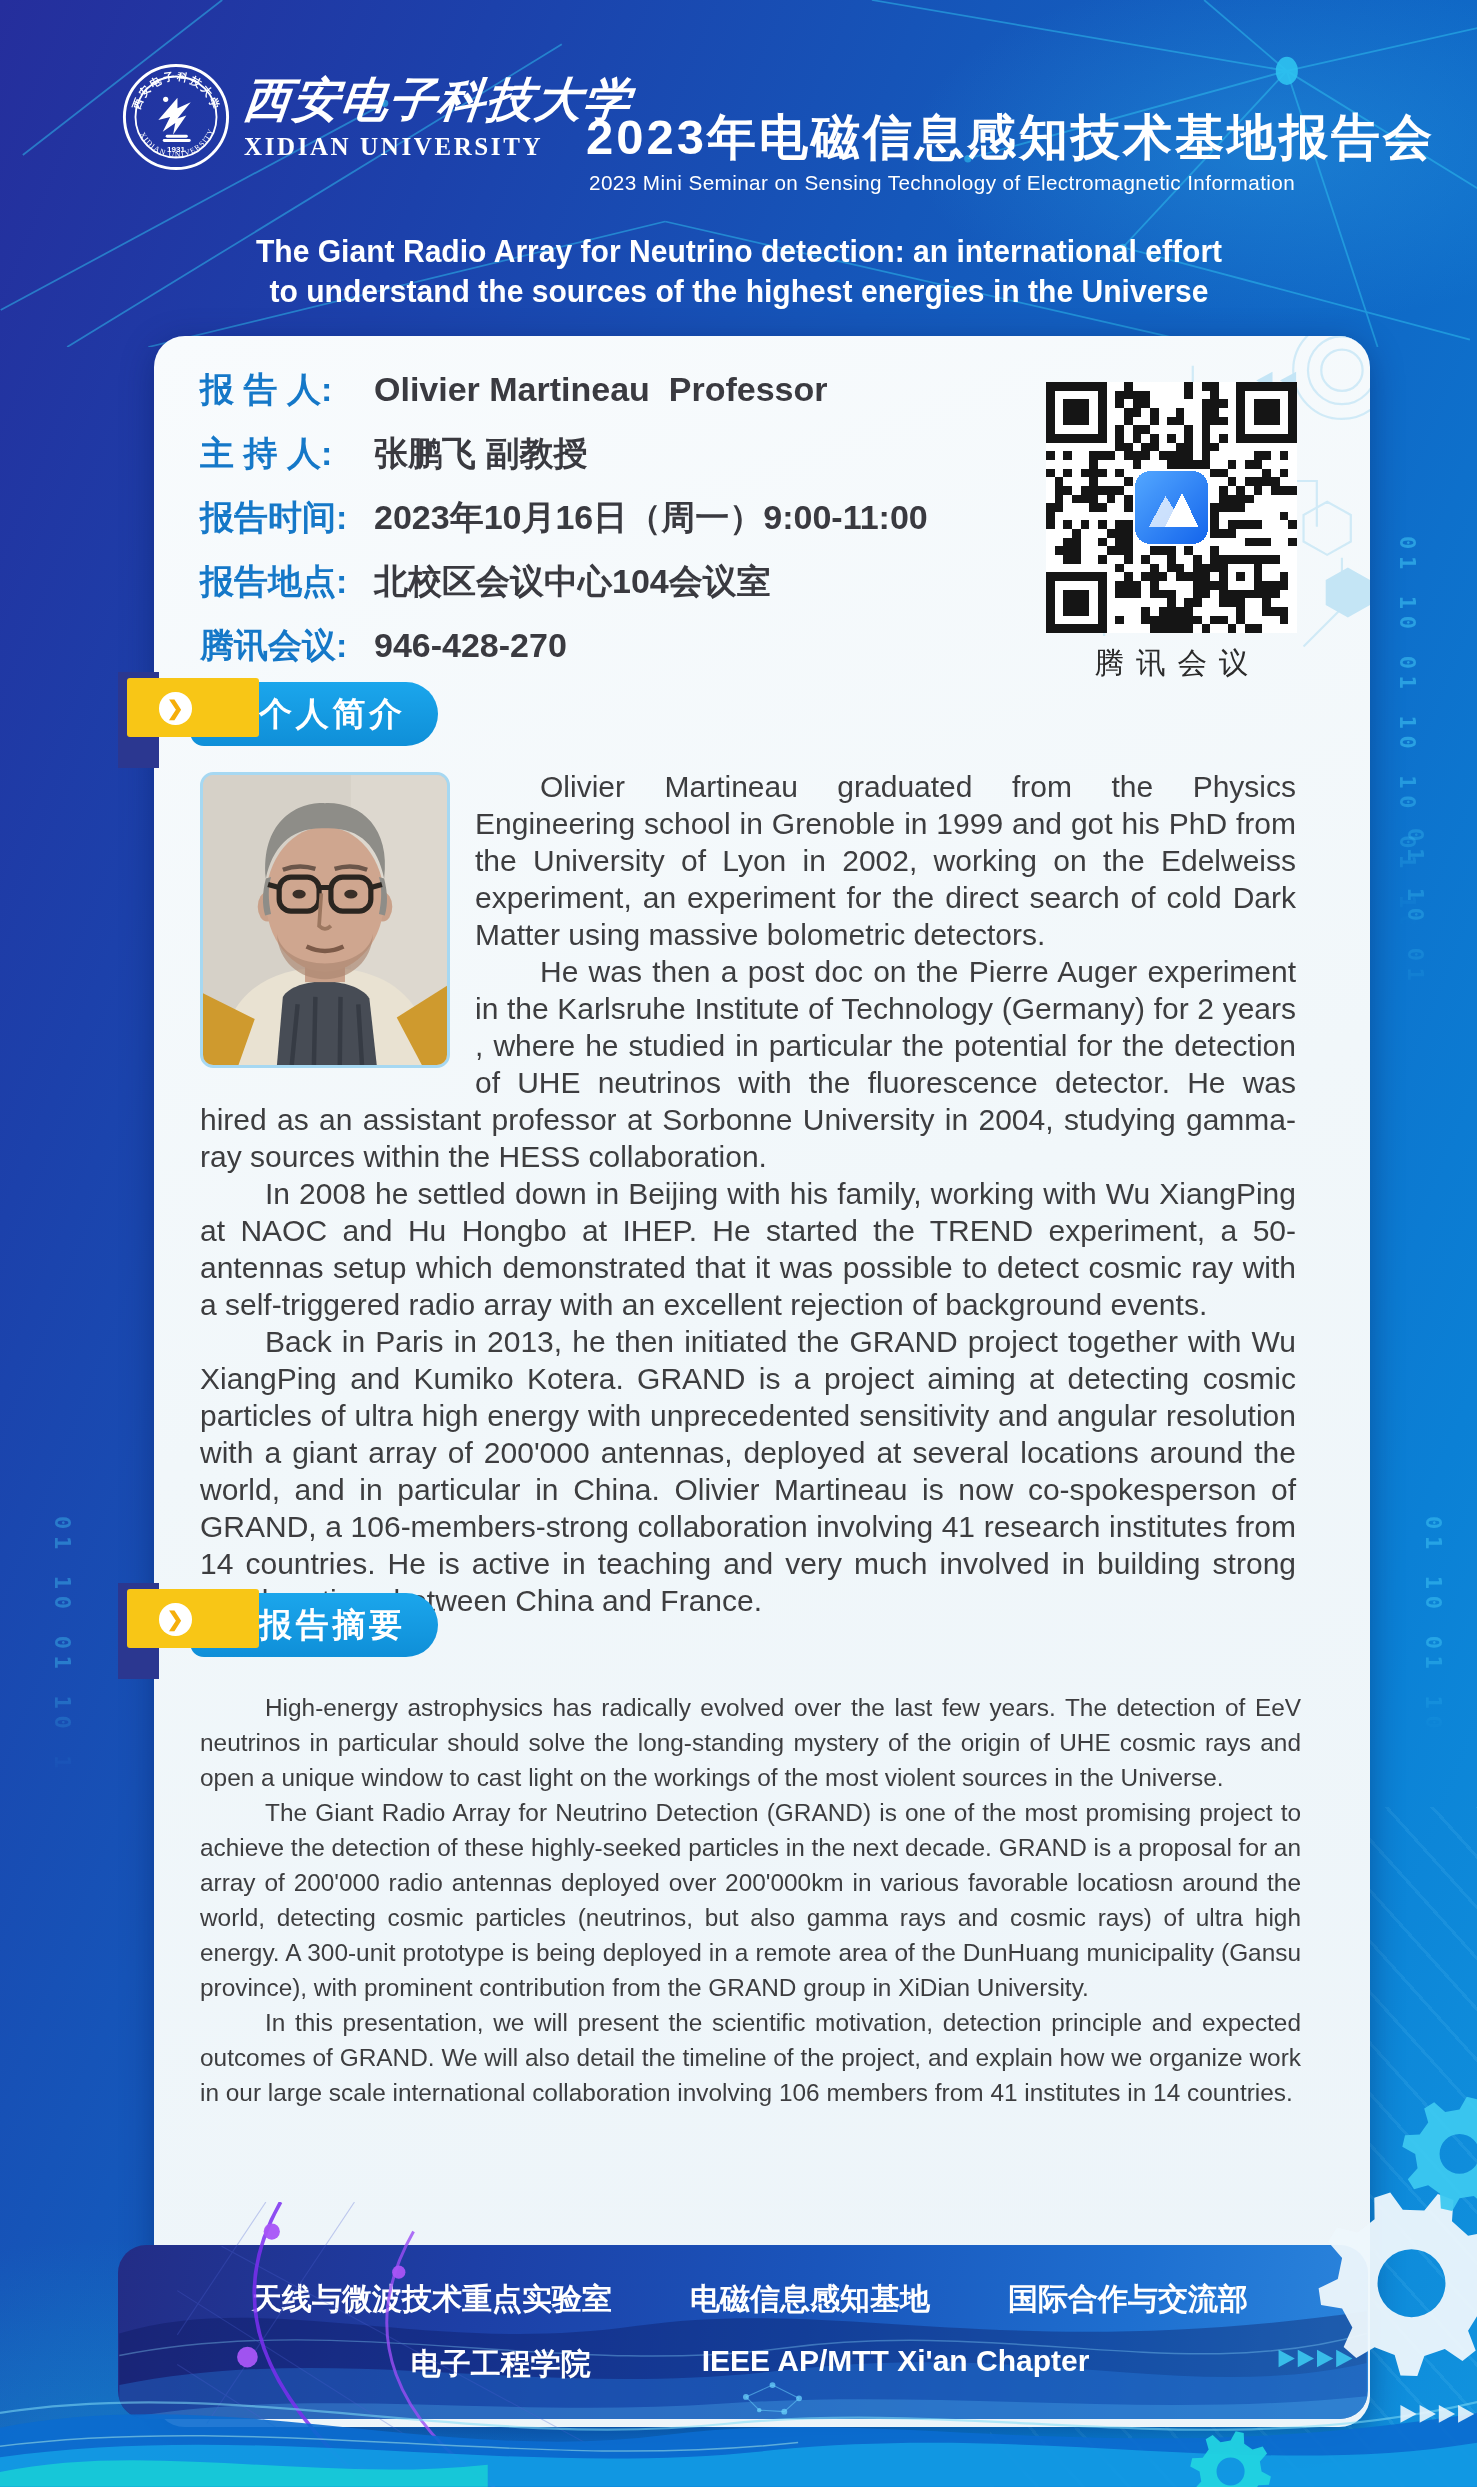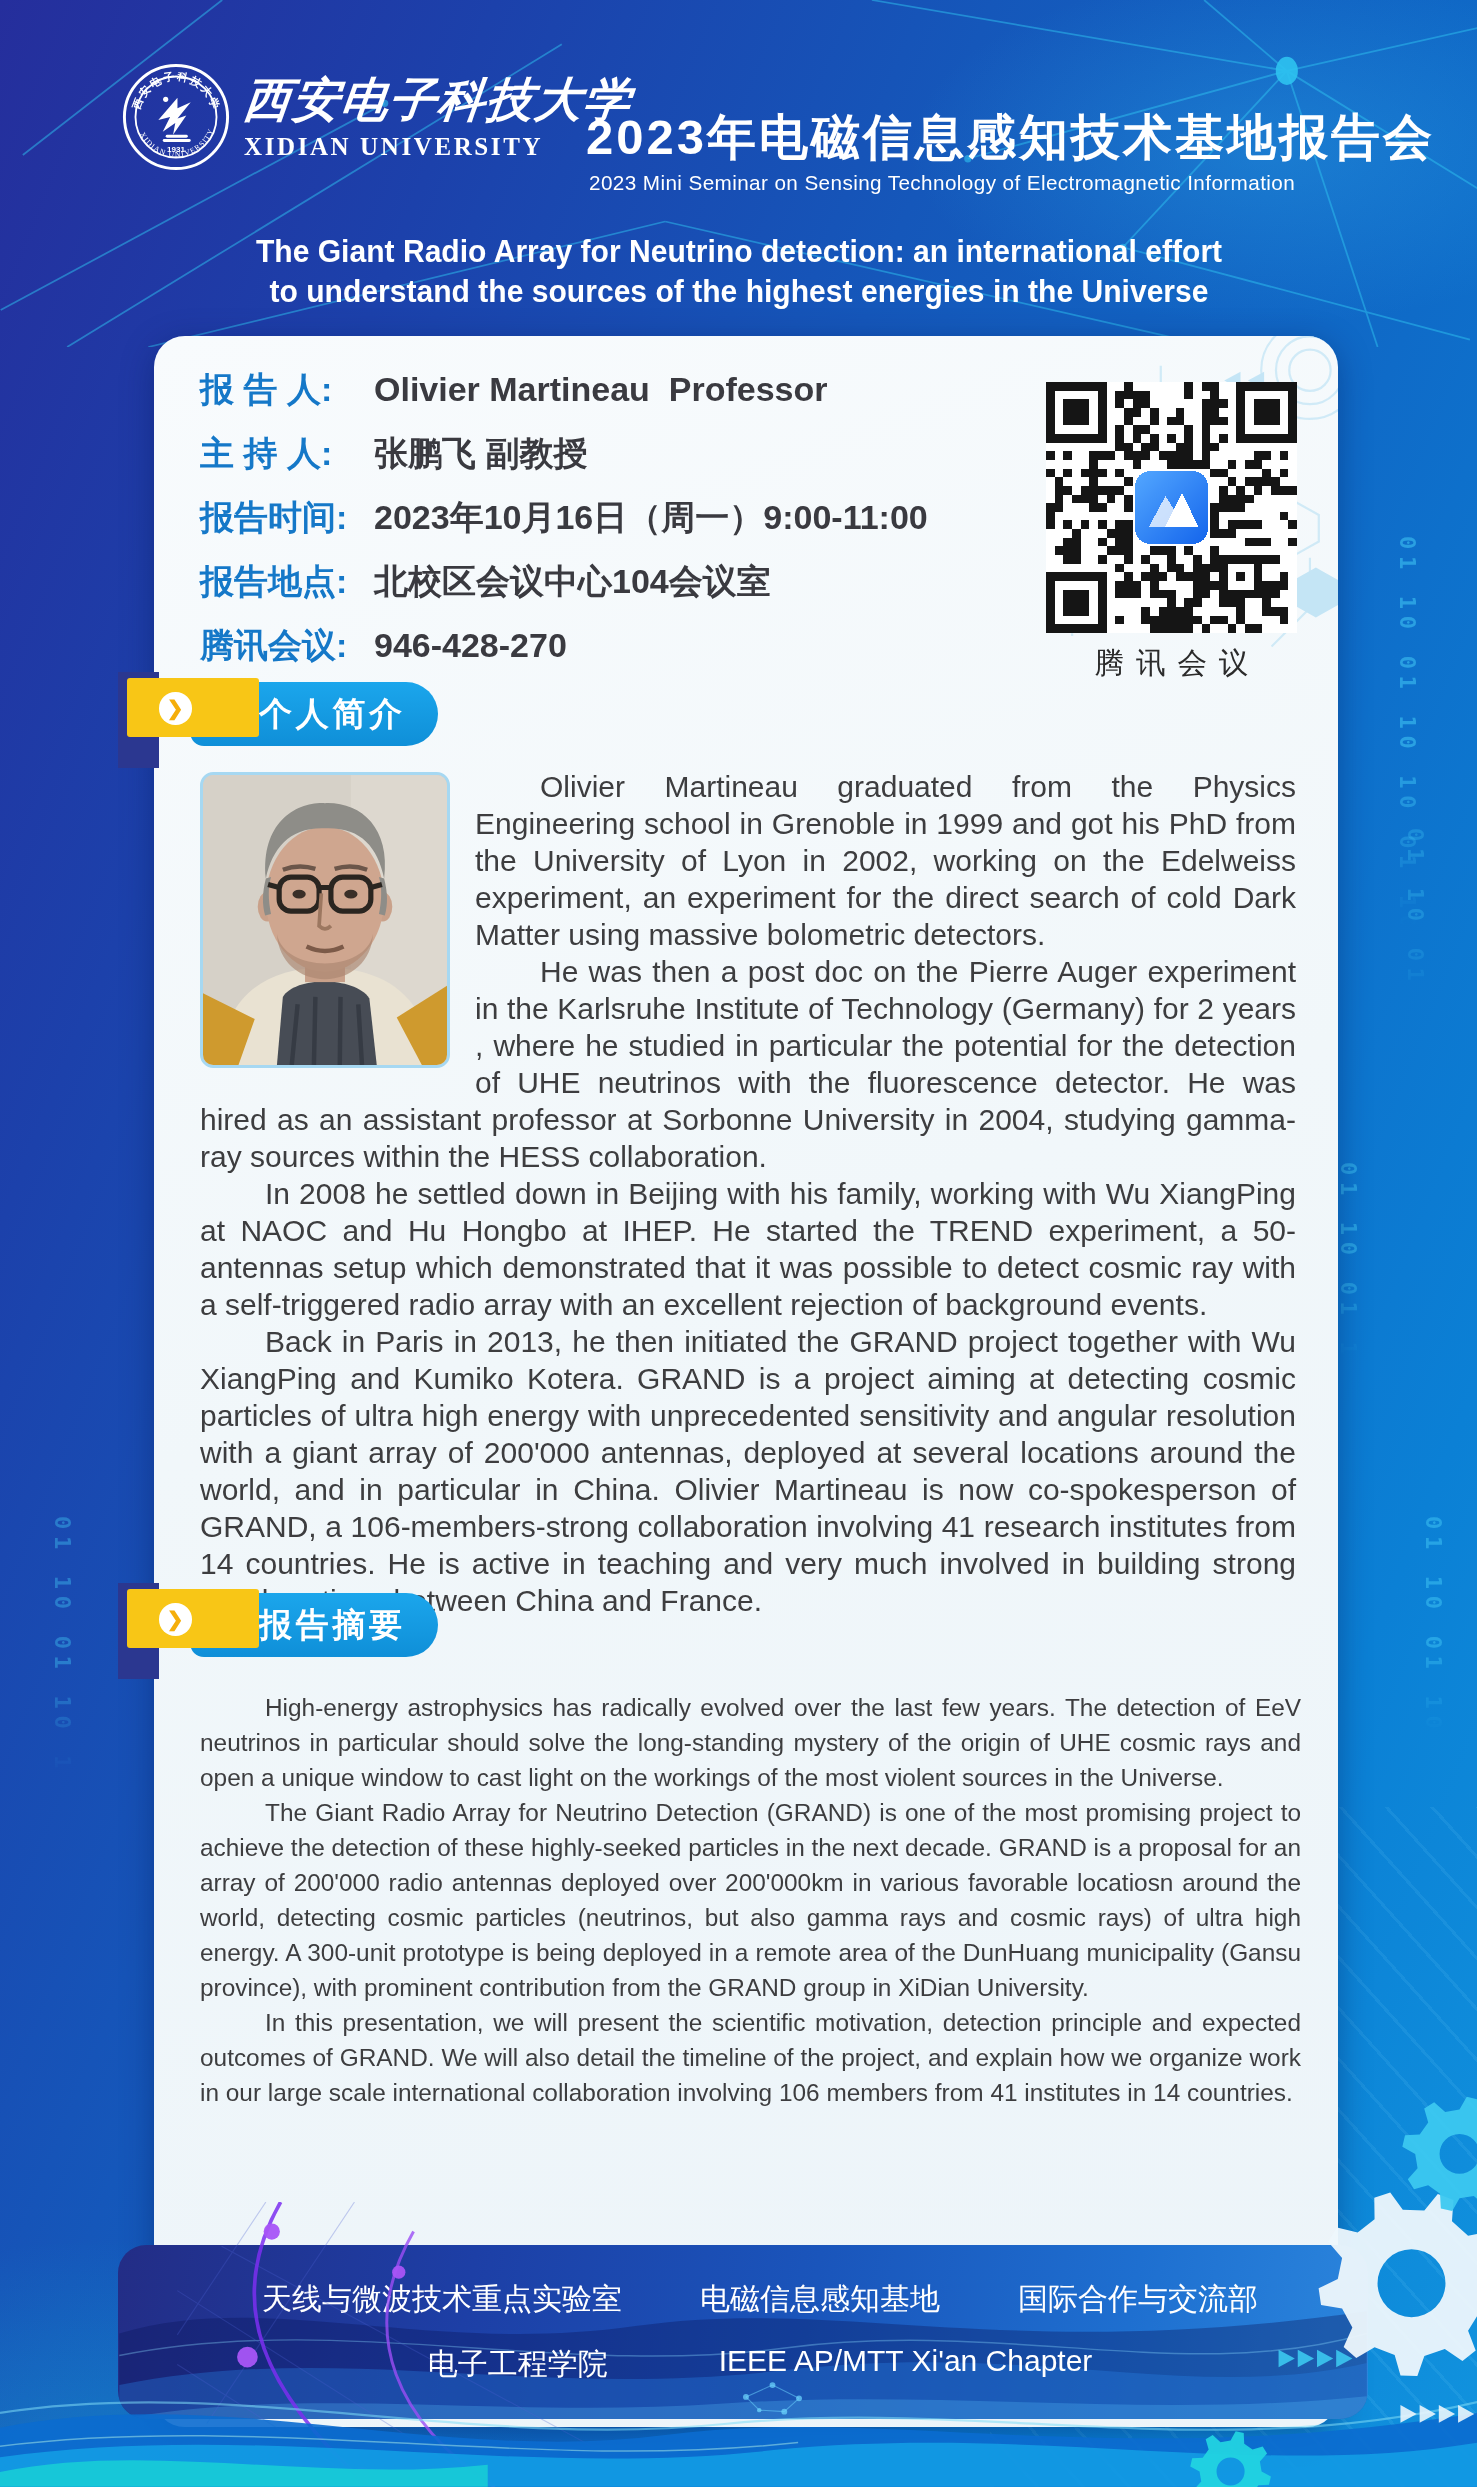--- a/index.html
+++ b/index.html
@@ -27,21 +27,21 @@
   .unien{font-family:"Liberation Serif",serif;font-weight:700;font-size:25px;letter-spacing:2.6px;margin-top:5.9px;white-space:nowrap}
   .evttitle{position:absolute;left:586px;top:105px;z-index:5;color:#fff;font-weight:700;font-size:49px;
     letter-spacing:3px;white-space:nowrap}
   .evtsub{position:absolute;left:589px;top:171px;z-index:5;color:#fff;font-weight:400;font-size:20.7px;
     letter-spacing:0.4px;white-space:nowrap}
   .talktitle{position:absolute;left:0;top:232px;width:1478px;z-index:5;color:#fff;text-align:center;
     font-weight:700;font-size:31px;line-height:40px;transform:scaleX(.97)}
   
   .card{position:absolute;left:154px;top:336px;width:1184px;height:2091px;z-index:10;
     background:linear-gradient(160deg,#f8fbfd 0%,#f1f7fa 45%,#ecf4f9 100%);
-    border-radius:31px;box-shadow:0 8.9px 33px rgba(0,25,85,.4);overflow:hidden;}
+    border-radius:31px;box-shadow:0 8.9px 33px rgba(0,25,85,.4);overflow:hidden;padding-left:32px;}
   .circuit{position:absolute;right:0;top:0;z-index:1;opacity:.9}
   
   .info{position:absolute;left:46px;top:29.6px;z-index:2}
   .inforow{height:64px;line-height:47px;font-size:34px;font-weight:700;white-space:nowrap}
   .info-label{display:inline-block;width:174px;color:#1578c8;white-space:pre}
   .info-value{color:#3a3a40;white-space:pre}
   
   .qrbox{position:absolute;left:890px;top:46px;width:255px;z-index:2;text-align:center}
   .qrbox svg{margin:0 auto}
   .qrcap{margin-top:10.3px;font-size:29.6px;font-weight:500;color:#2b2b2b;letter-spacing:11.8px;padding-left:11.8px}
@@ -59,22 +59,22 @@
     background:linear-gradient(180deg,#1ba6ec,#0f8fd8);border-radius:14.8px 34px 34px 14.8px}
   .sec .pill span{display:inline-block;line-height:64px;margin-left:69px;font-size:33px;font-weight:700;
     color:#fff;letter-spacing:3.7px;white-space:nowrap}
   .sec .yellow{position:absolute;left:8.9px;top:0px;width:132px;height:59px;z-index:2;background:#f8c616;border-radius:3px}
   .sec .dot{position:absolute;left:41px;top:14px;width:32.5px;height:32.5px;z-index:3;background:#fff;border-radius:50%;
     text-align:center;line-height:32.5px;font-size:20px;font-weight:900;color:#f5ae0a}
   
   .band{position:absolute;left:118px;top:2245px;width:1250px;height:174px;z-index:30;border-radius:28px;
     overflow:hidden;background:linear-gradient(100deg,#232d86 0%,#1d3fa6 28%,#1a55bb 55%,#1e6fd0 80%,#2b86dd 100%)}
   .bandwaves{position:absolute;left:0;top:0}
-  .frow{position:absolute;left:17px;width:1250px;display:flex;justify-content:center;color:#fff;
-    font-weight:400;font-size:30px;white-space:nowrap;z-index:2}
+  .frow{position:absolute;left:7px;width:1250px;display:flex;justify-content:center;color:#fff;
+    font-weight:700;font-size:30px;white-space:nowrap;z-index:2}
   .frow1{top:34px;gap:78px}
   .frow2{top:99px;gap:111px}
   .bwaves{position:absolute;left:0;bottom:0;z-index:40;pointer-events:none}
   .purple{position:absolute;left:177px;top:2202px;z-index:35;pointer-events:none}
   .gears{position:absolute;left:1153px;top:2069px;z-index:50;pointer-events:none}
 </style>
 </head>
 <body>
 
 <div id="poster">

